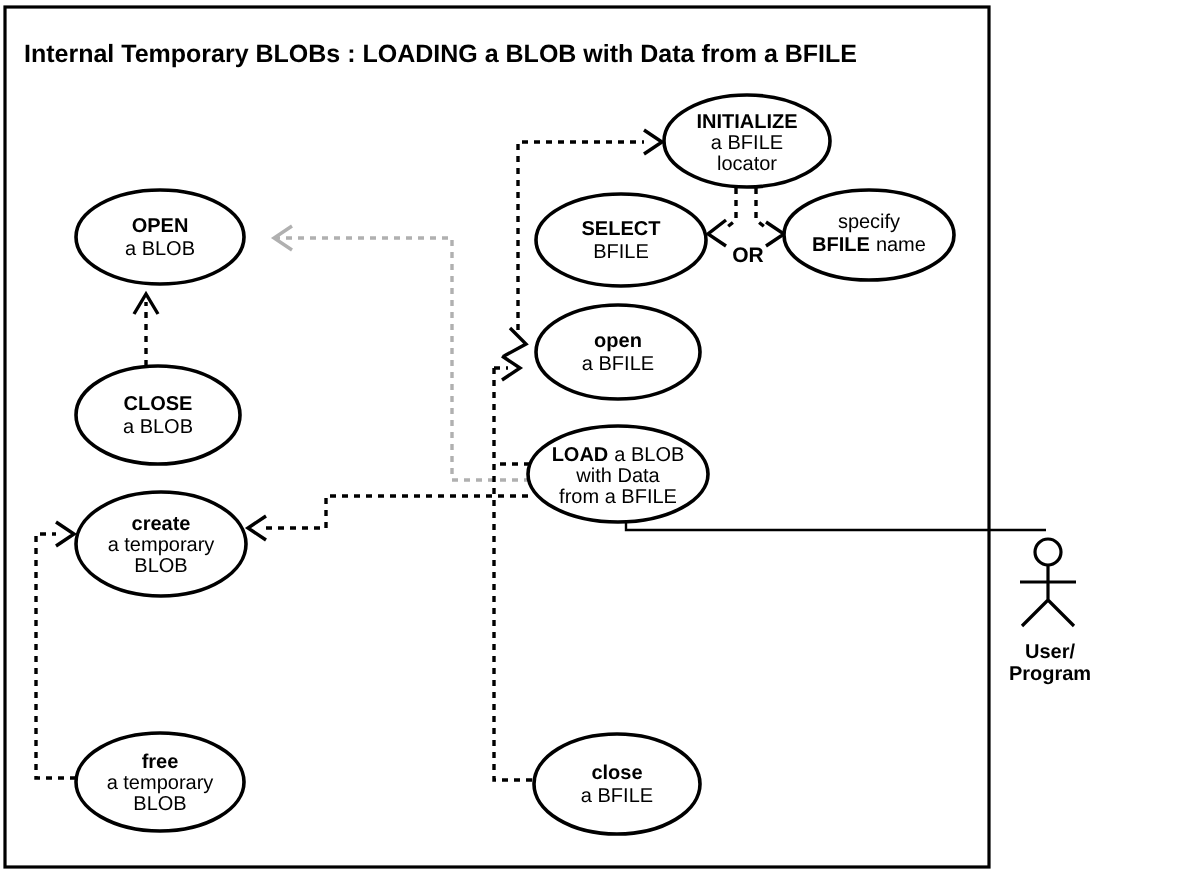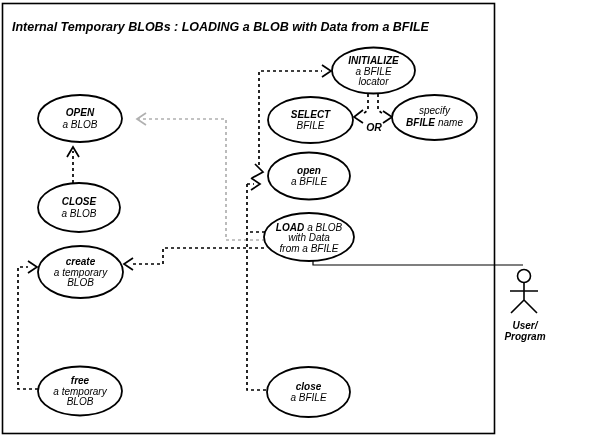--- a/index.html
+++ b/index.html
@@ -2,21 +2,20 @@
 <html><head>
 <meta charset="utf-8">
 <style>
   html, body { margin: 0; padding: 0; background: #ffffff; }
   .stage {
     position: relative;
     width: 600px;
     height: 445px;
     background: #ffffff;
     overflow: hidden;
-    font-style: italic;
   }
   svg { display: block; }
   text {
     font-family: "Liberation Sans", "DejaVu Sans", sans-serif;
     fill: #000000;
   }
   .uc-label { font-size: 10px; }
   .uc-bold { font-weight: bold; }
   .diagram-title { font-size: 12.5px; font-weight: bold; }
   .actor-label { font-size: 10px; font-weight: bold; }

